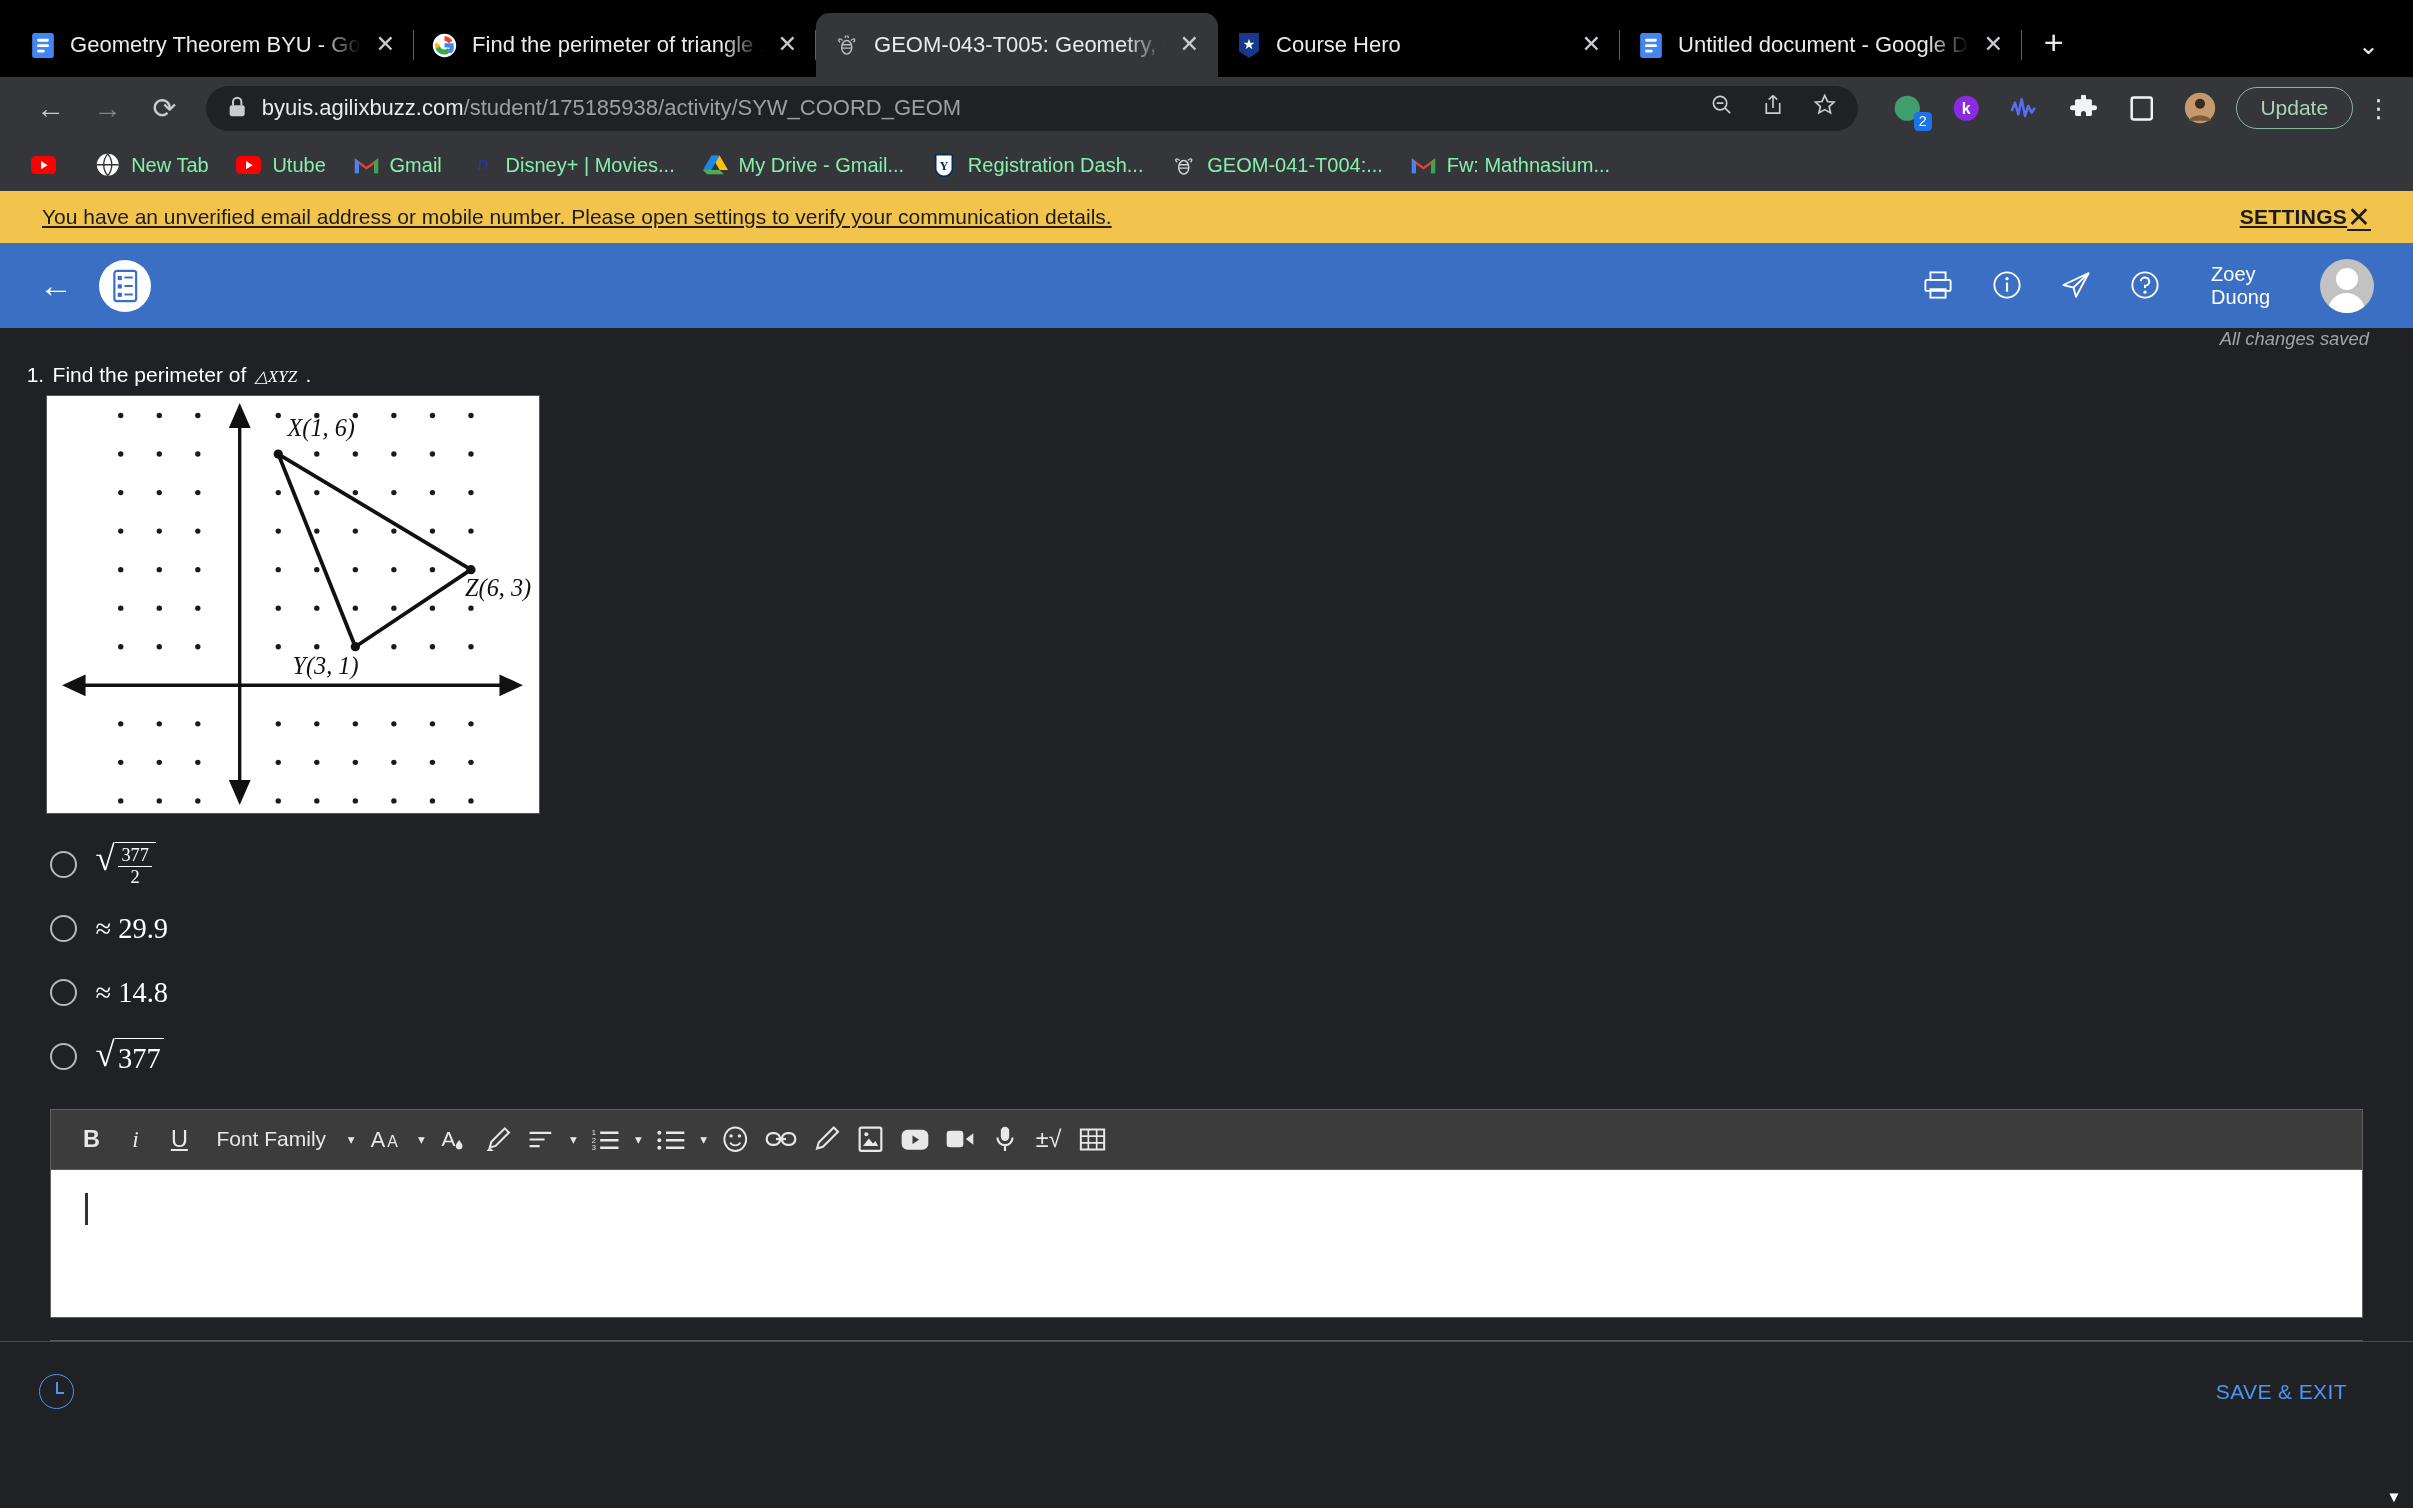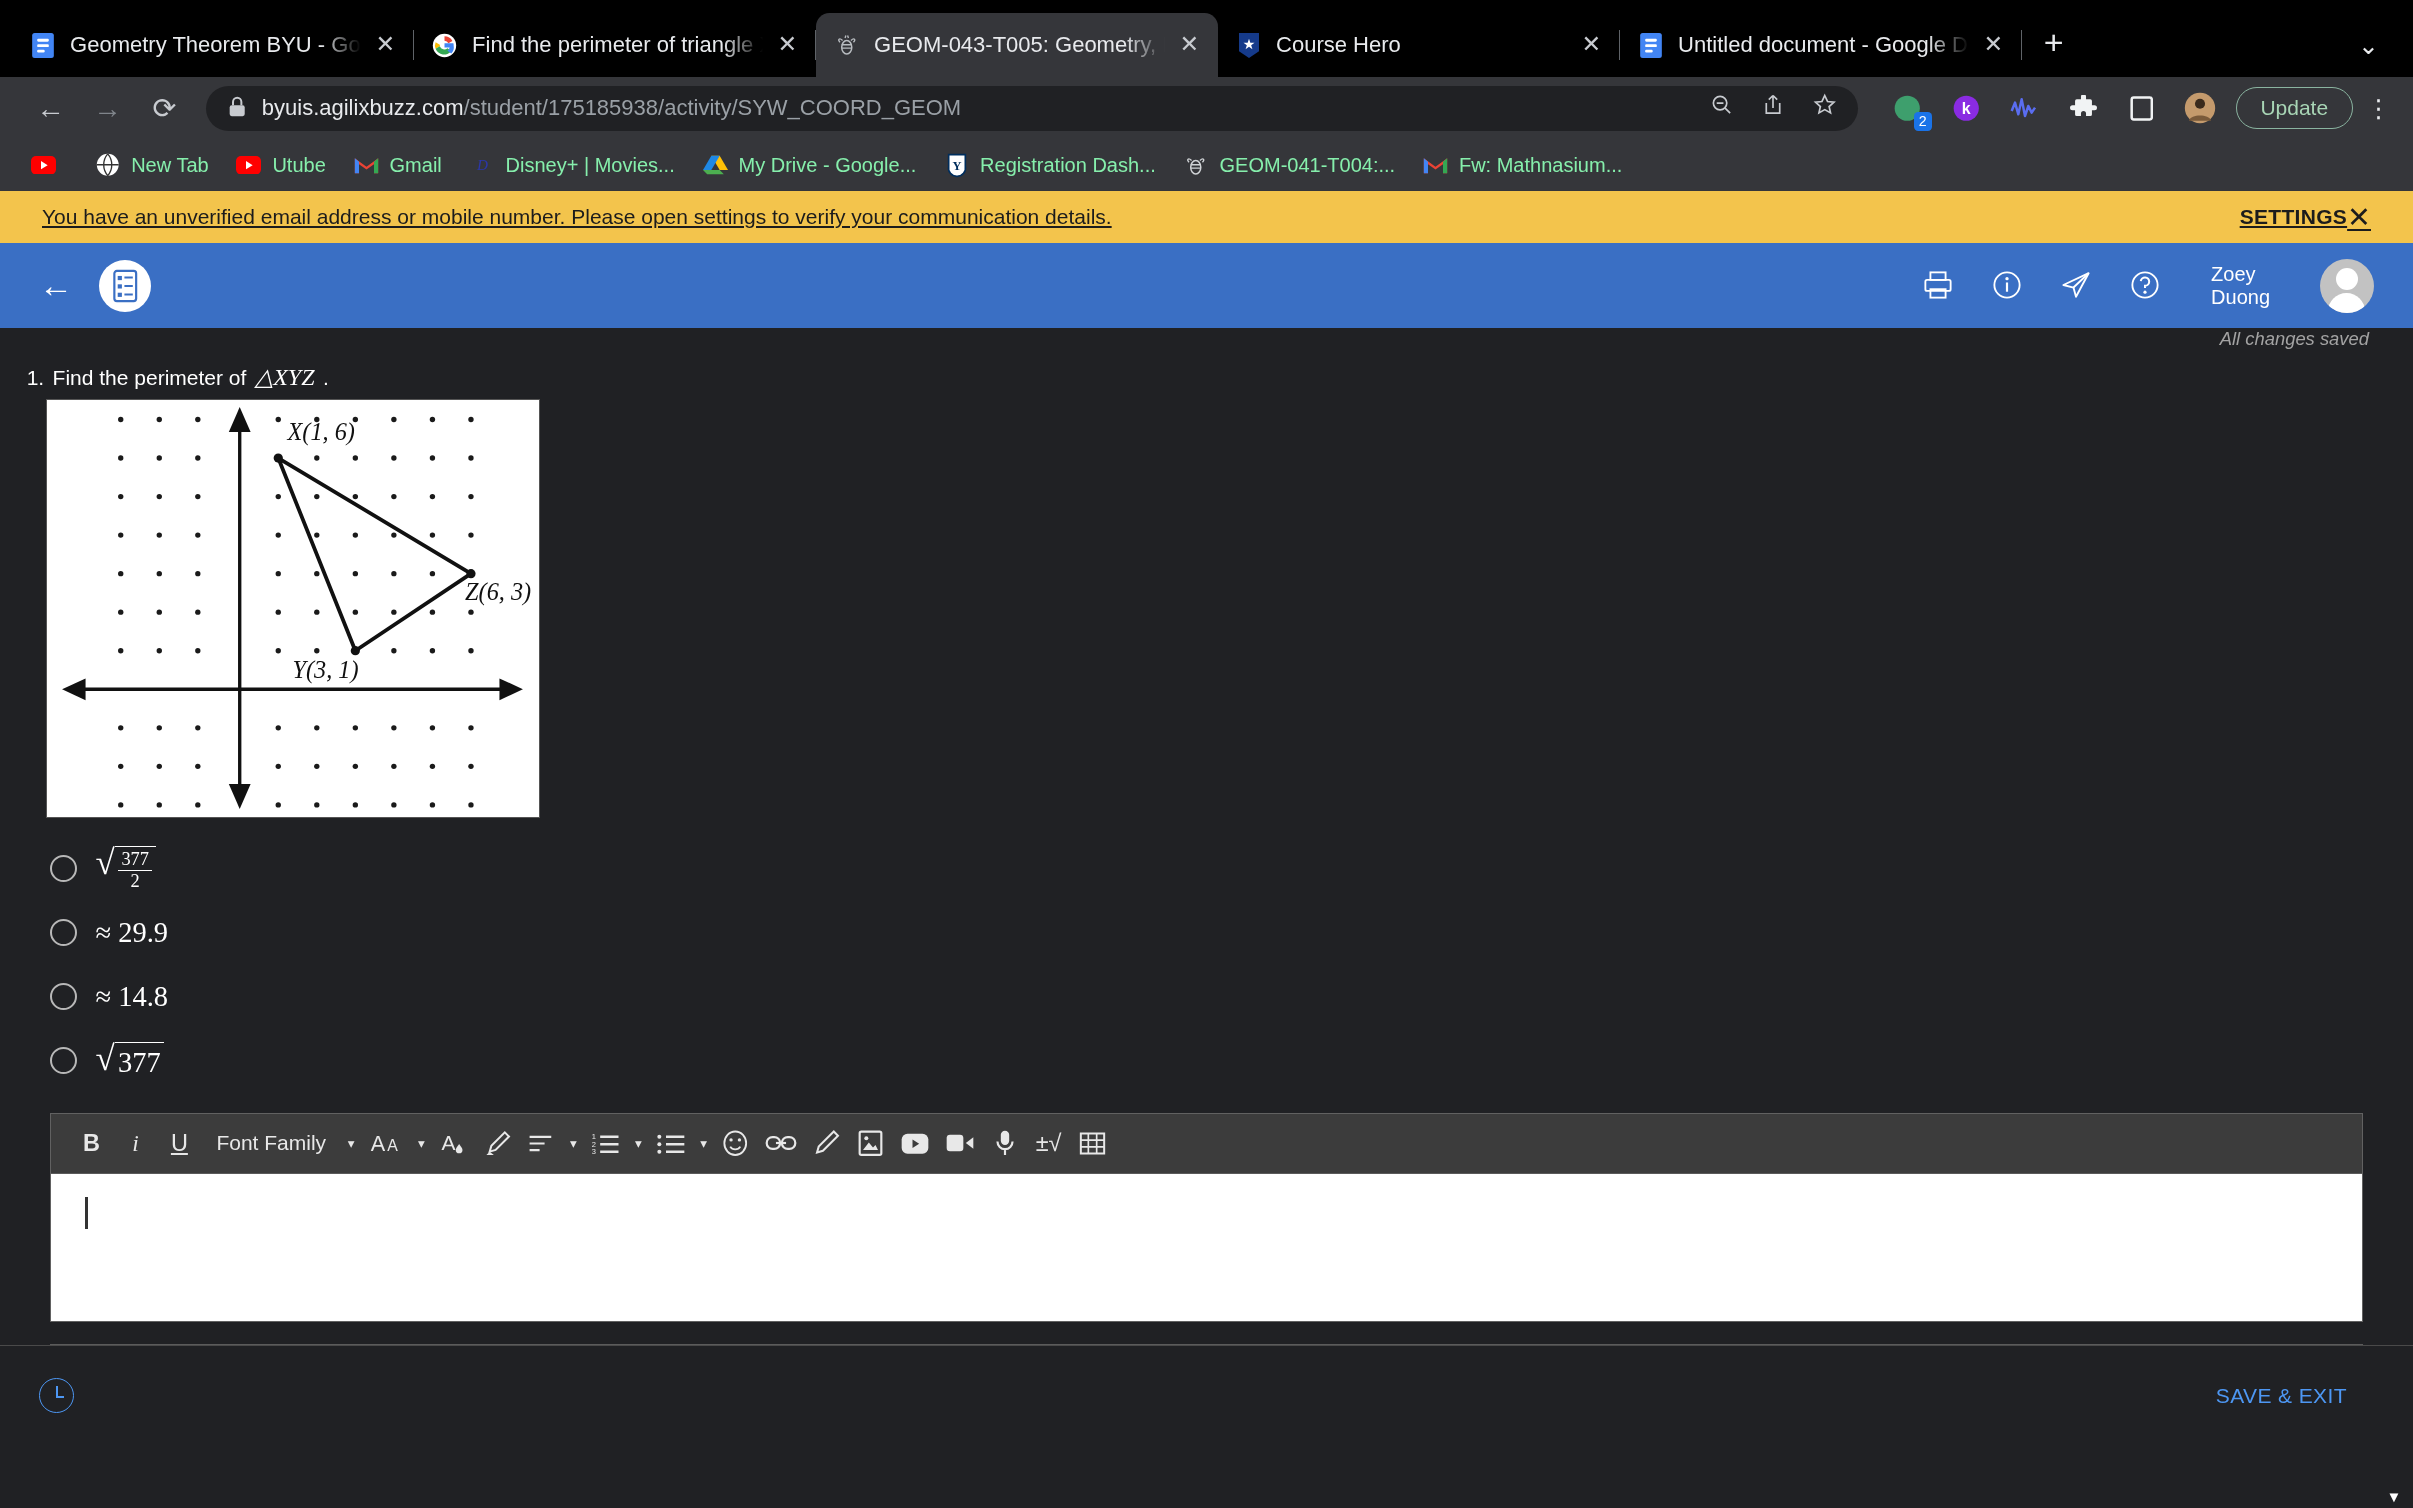--- a/index.html
+++ b/index.html
@@ -108,21 +108,21 @@
                 background: #fff; left: 8.4px; top: 34px; }
   .avchev { position: absolute; right: 11.7px; bottom: 3.4px; color: #fff; font-size: 15px; }
 
   .savedbar { height: 30px; display: flex; justify-content: flex-end;
               padding-right: 44px; }
   .savedtxt { color: #a3a3a3; font-style: italic; font-size: 18.4px; }
 
   
   .content { padding: 0 25px; color: #ffffff; }
   .qline { font-size: 21px; padding: 5px 0 8.4px 1.7px; display: flex; gap: 8.4px; align-items: baseline;}
-  .mathi { font-family: "Liberation Serif", serif; font-style: italic; font-size: 24px; }
+  .mathi { font-family: "Liberation Serif", serif; font-style: italic; font-size: 17px; }
   .figure { width: 494px; height: 419px; background: #fff; border: 1.7px solid #555;
             margin-left: 21px; }
 
   .options { margin: 18.4px 0 0 25px; }
   .opt { display: flex; align-items: center; gap: 18.4px; height: 64px; }
   .radio { width: 27px; height: 27px; border: 2.5px solid #b8b8b8; border-radius: 50%; flex-shrink:0;}
   .optlabel { font-family: "Liberation Serif", serif; font-size: 28.5px; color: #fff; }
   .frac { display: inline-flex; flex-direction: column; align-items: center;
           vertical-align: middle; font-size: 18.4px; line-height: 1.12; }
   .frac .num { border-bottom: 1.7px solid #fff; padding: 0 3.4px; }
@@ -357,21 +357,21 @@
     </span>
     <span class="bm">
       <span class="bmi">
           <svg width="25" height="22" viewBox="0 0 30 26">
             <path d="M10 2h10l10 17H20z" fill="#ffc107"></path>
             <path d="M10 2L0 19l5 5L20 2z" fill="#4caf50" opacity=".0"></path>
             <path d="M10 2L0 19h10L20 2z" fill="#1e88e5"></path>
             <path d="M0 19h20l5 5H5z" fill="#4caf50"></path>
           </svg>
         </span>
-      <span>My Drive - Google...</span>
+      <span>My Drive - Gmail...</span>
     </span>
     <span class="bm">
       <span class="bmi">
           <svg width="22" height="25" viewBox="0 0 26 30" style="font-size:24px">
             <path d="M3 2h20v14a10 10 0 0 1-10 12A10 10 0 0 1 3 16z" fill="#fff" stroke="#002e5d" stroke-width="2"></path>
             <text x="13" y="20" font-size="15" font-family="Liberation Serif" fill="#002e5d" text-anchor="middle" font-weight="bold">Y</text>
           </svg>
         </span>
       <span>Registration Dash...</span>
     </span>

